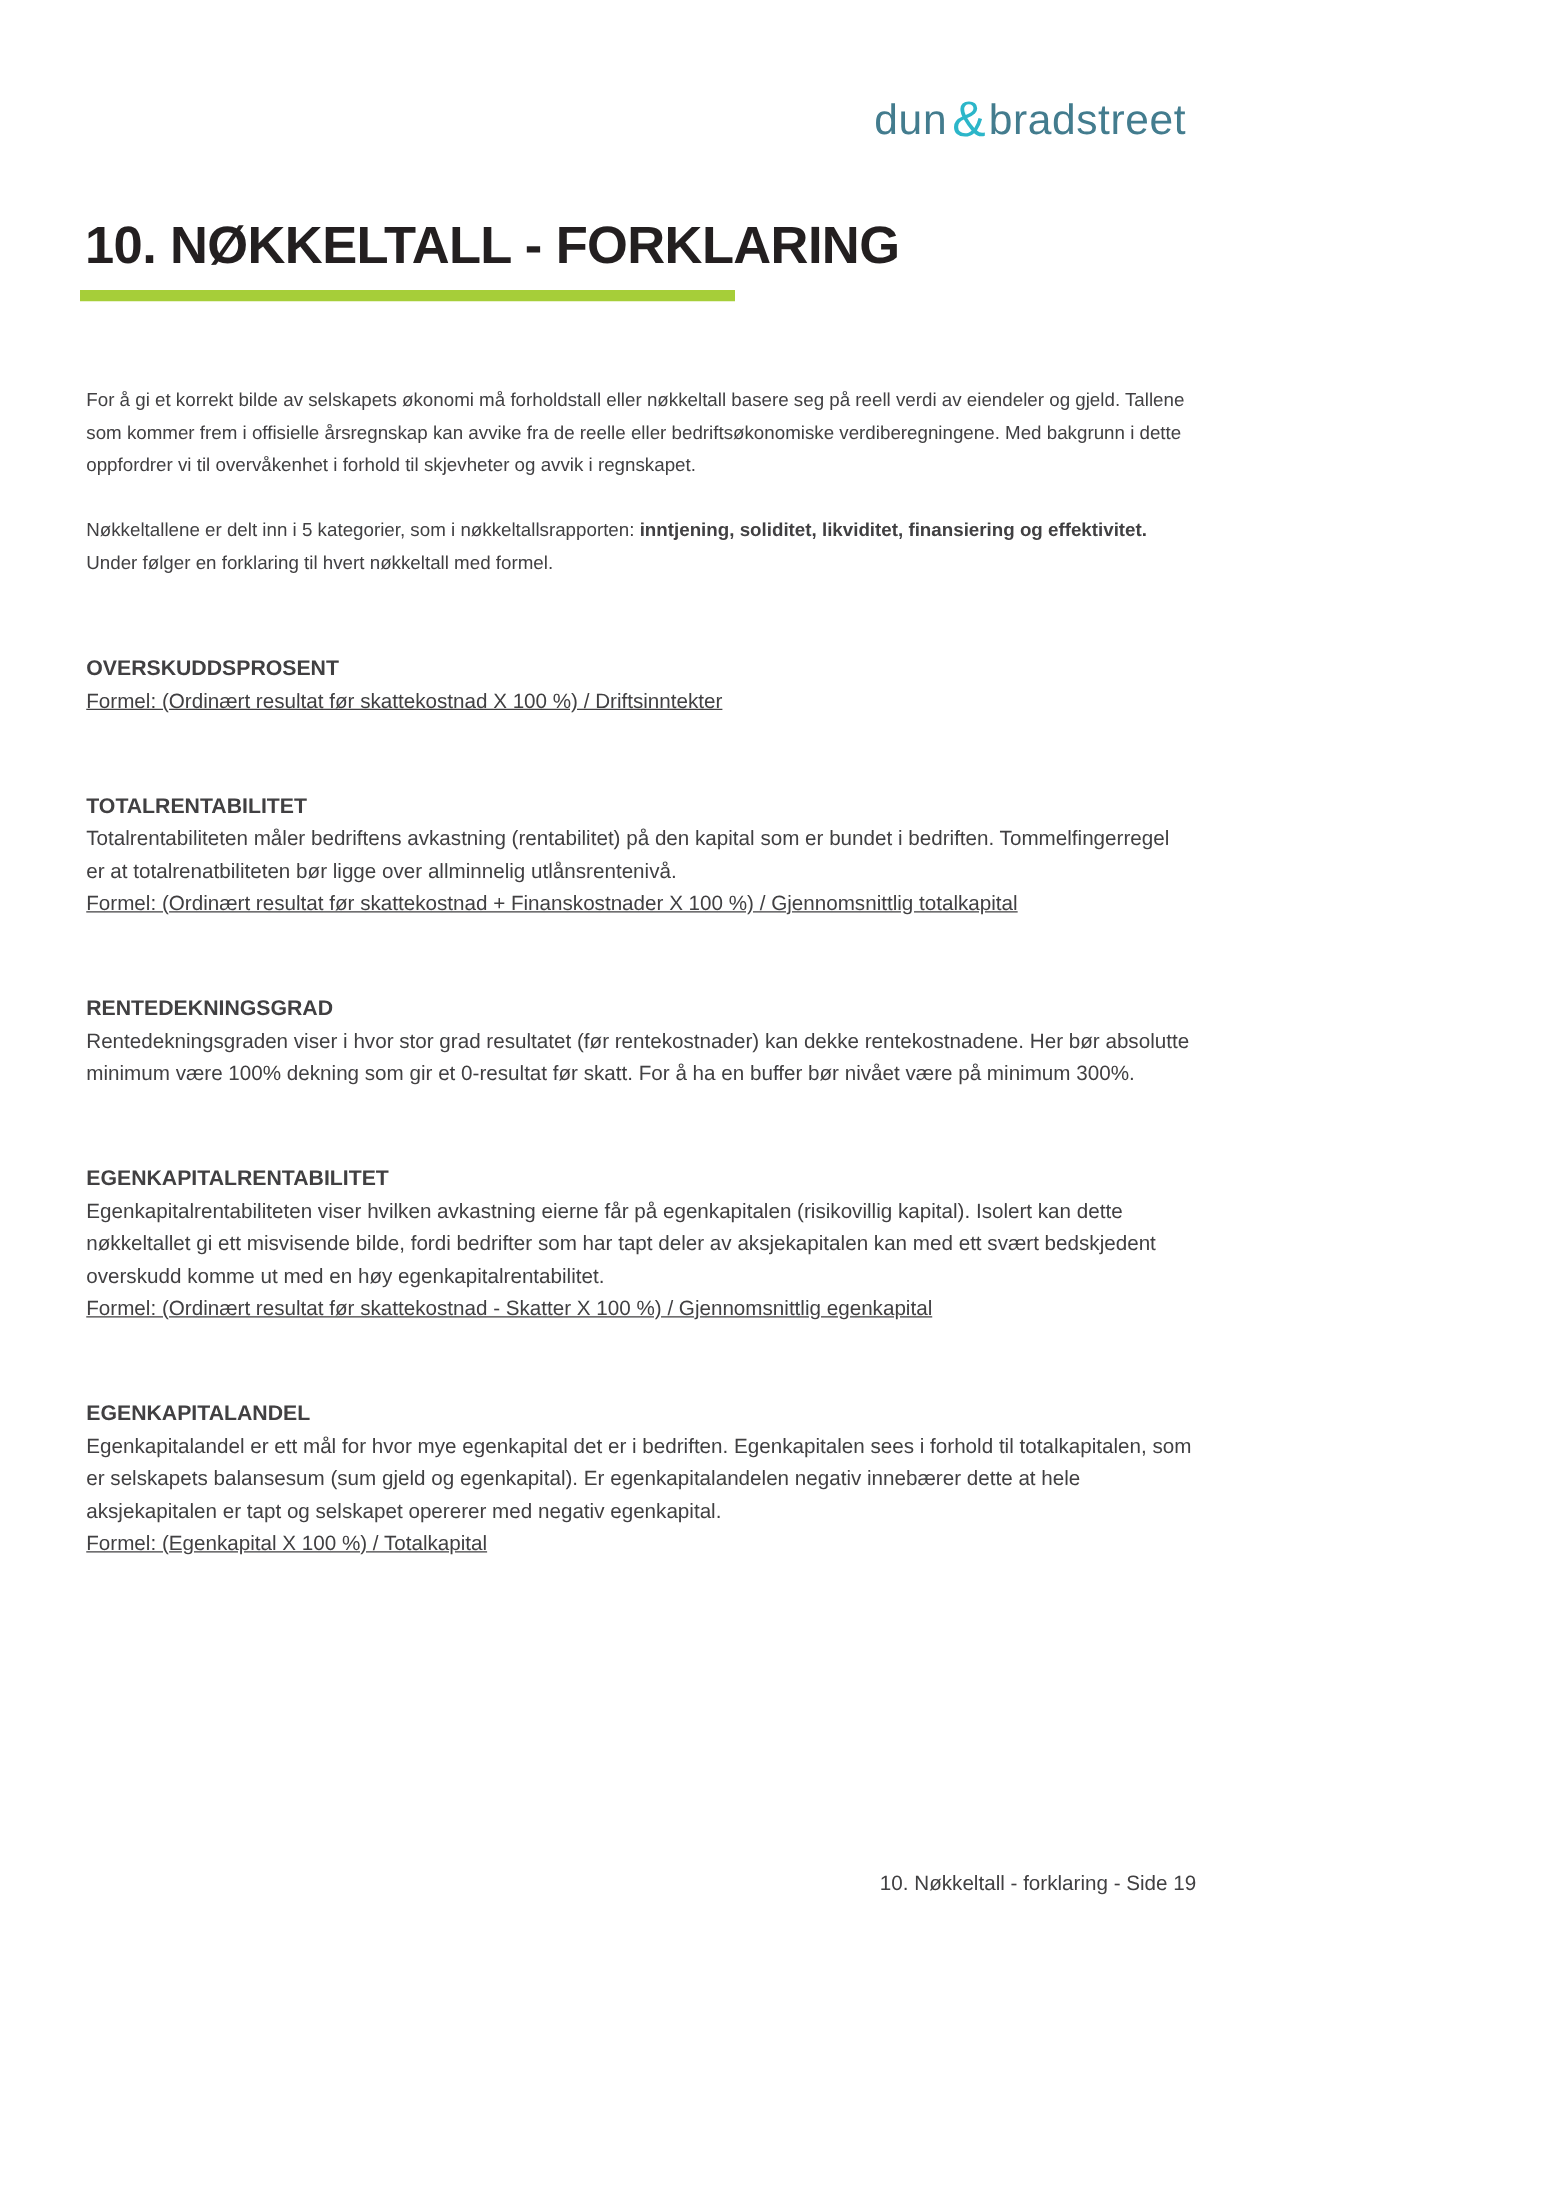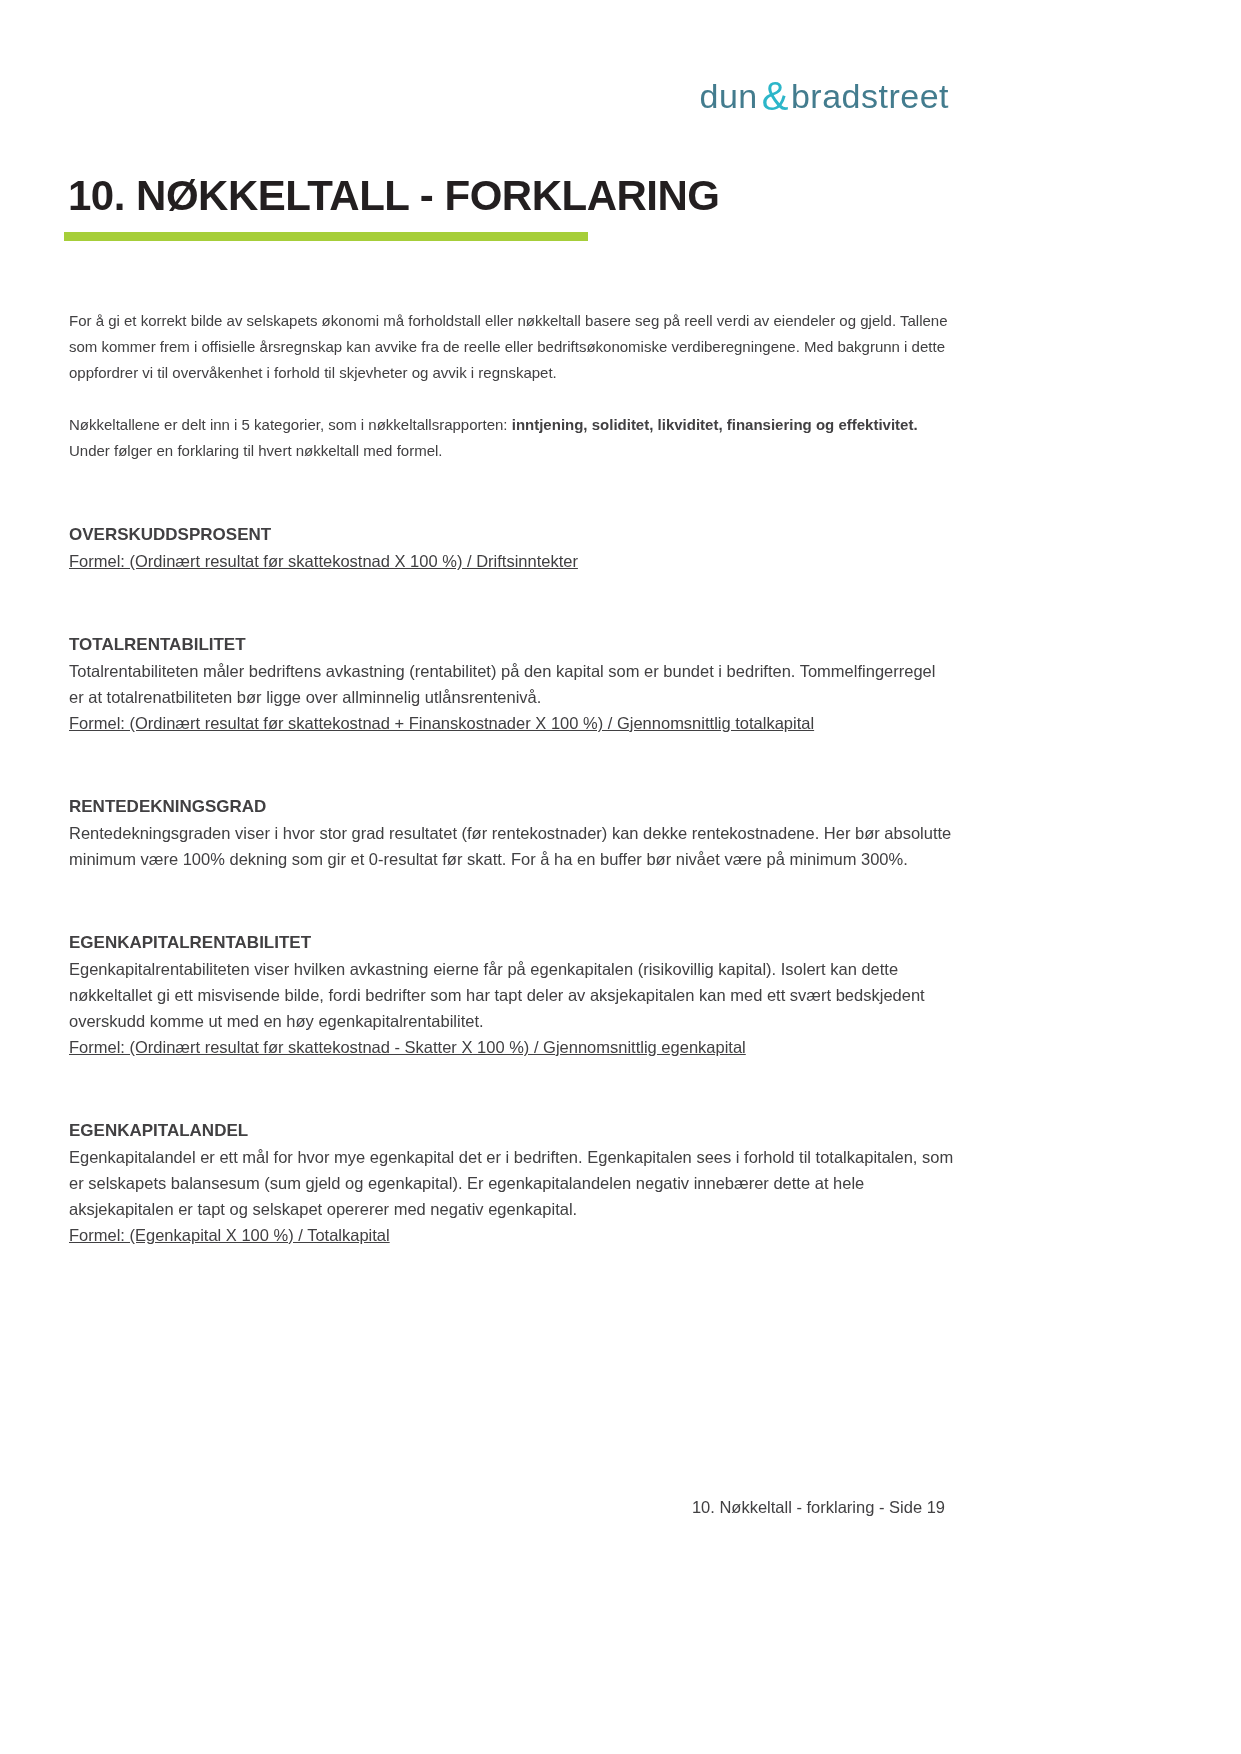--- a/index.html
+++ b/index.html
@@ -87,21 +87,21 @@
     line-height: 26px;
     text-decoration: underline;
   }
   .intro-bold {
     font-weight: bold;
   }
   
   .footer {
     position: absolute;
     top: 1498px;
-    right: 296px;
+    right: 284px;
     font-size: 16.5px;
     color: #414042;
     white-space: nowrap;
   }
 </style>
 </head>
 <body>
 
 <div class="page">
 

